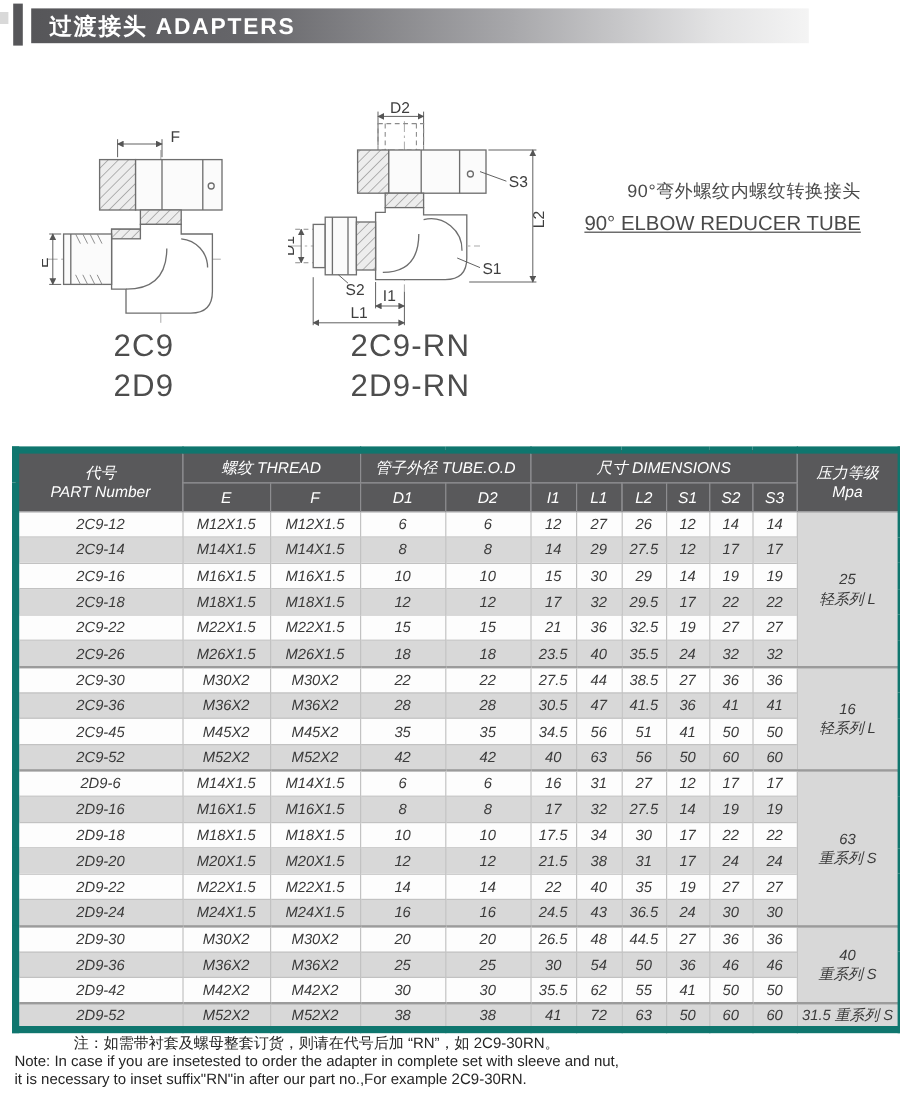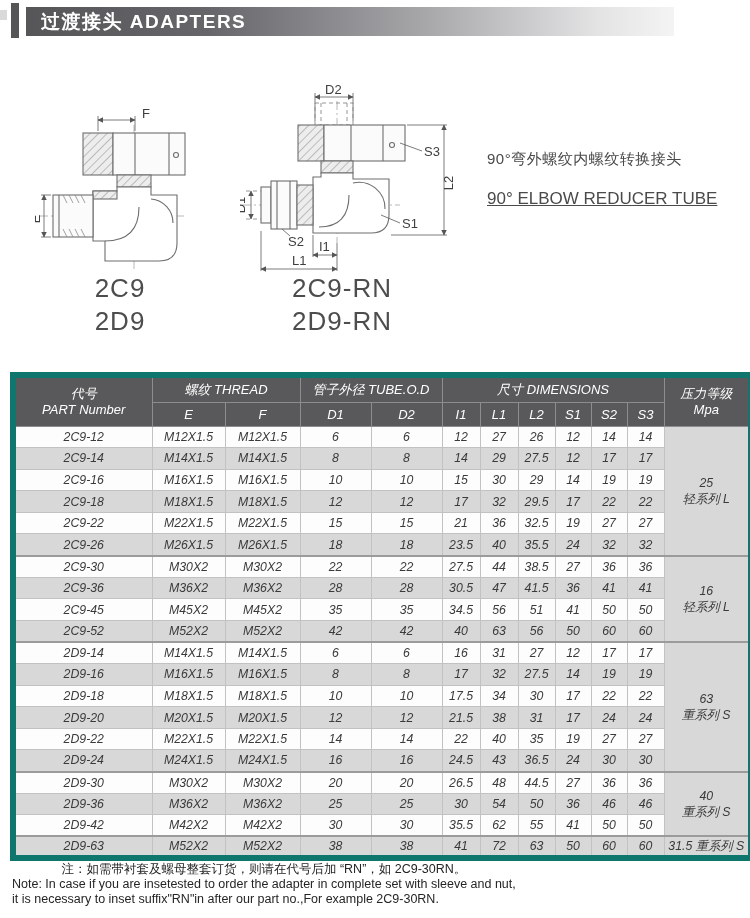--- a/index.html
+++ b/index.html
@@ -13,21 +13,21 @@
     background:linear-gradient(to right,#565659 0%,#66666a 28%,#a8a8ab 62%,#e3e3e4 88%,#f4f4f4 100%);
     display:flex; align-items:center; }
   .banner-title { color:#ffffff; font-weight:bold; font-size:19px; letter-spacing:1.5px; padding-left:15px; }
 
   
   .diagram { position:absolute; }
   svg text { font-size:13px; fill:#3e3e3e; }
   .caption { position:absolute; text-align:center; font-weight:normal; color:#4d4d4d;
     font-size:26px; line-height:33px; letter-spacing:1px; }
   .desc { position:absolute; left:487px; top:150px; color:#4a4a4a; }
-  .desc .zh { font-size:15px; margin-bottom:18px; letter-spacing:.5px; }
+  .desc .zh { font-size:15px; margin-bottom:6px; letter-spacing:.5px;text-align:right; }
   .desc .en { font-size:17px; line-height:24px;text-decoration:underline; }
 
   
   table { position:absolute; left:10px; top:372px; width:738px; border-collapse:collapse; table-layout:fixed; }
   th, td { border:1px solid #b9b9b9; text-align:center; vertical-align:middle; }
   thead th { background:#59595b; color:#ffffff; font-weight:normal; font-size:13px;
     border:1px solid #8d8d90; border-top:1px solid #59595b; }
   thead tr.h1 th { height:27px; }
   thead tr.h2 th { height:24px; }
   thead th.two-line { line-height:16px; }
@@ -389,21 +389,21 @@
         <td>42</td>
         <td>42</td>
         <td>40</td>
         <td>63</td>
         <td>56</td>
         <td>50</td>
         <td>60</td>
         <td>60</td>
       </tr>
     <tr class="gstart">
-        <td>2D9-14</td>
+        <td>2D9-6</td>
         <td>M14X1.5</td>
         <td>M14X1.5</td>
         <td>6</td>
         <td>6</td>
         <td>16</td>
         <td>31</td>
         <td>27</td>
         <td>12</td>
         <td>17</td>
         <td>17</td>
@@ -514,21 +514,21 @@
         <td>30</td>
         <td>30</td>
         <td>35.5</td>
         <td>62</td>
         <td>55</td>
         <td>41</td>
         <td>50</td>
         <td>50</td>
       </tr>
     <tr class="gstart">
-        <td>2D9-63</td>
+        <td>2D9-52</td>
         <td>M52X2</td>
         <td>M52X2</td>
         <td>38</td>
         <td>38</td>
         <td>41</td>
         <td>72</td>
         <td>63</td>
         <td>50</td>
         <td>60</td>
         <td>60</td>

